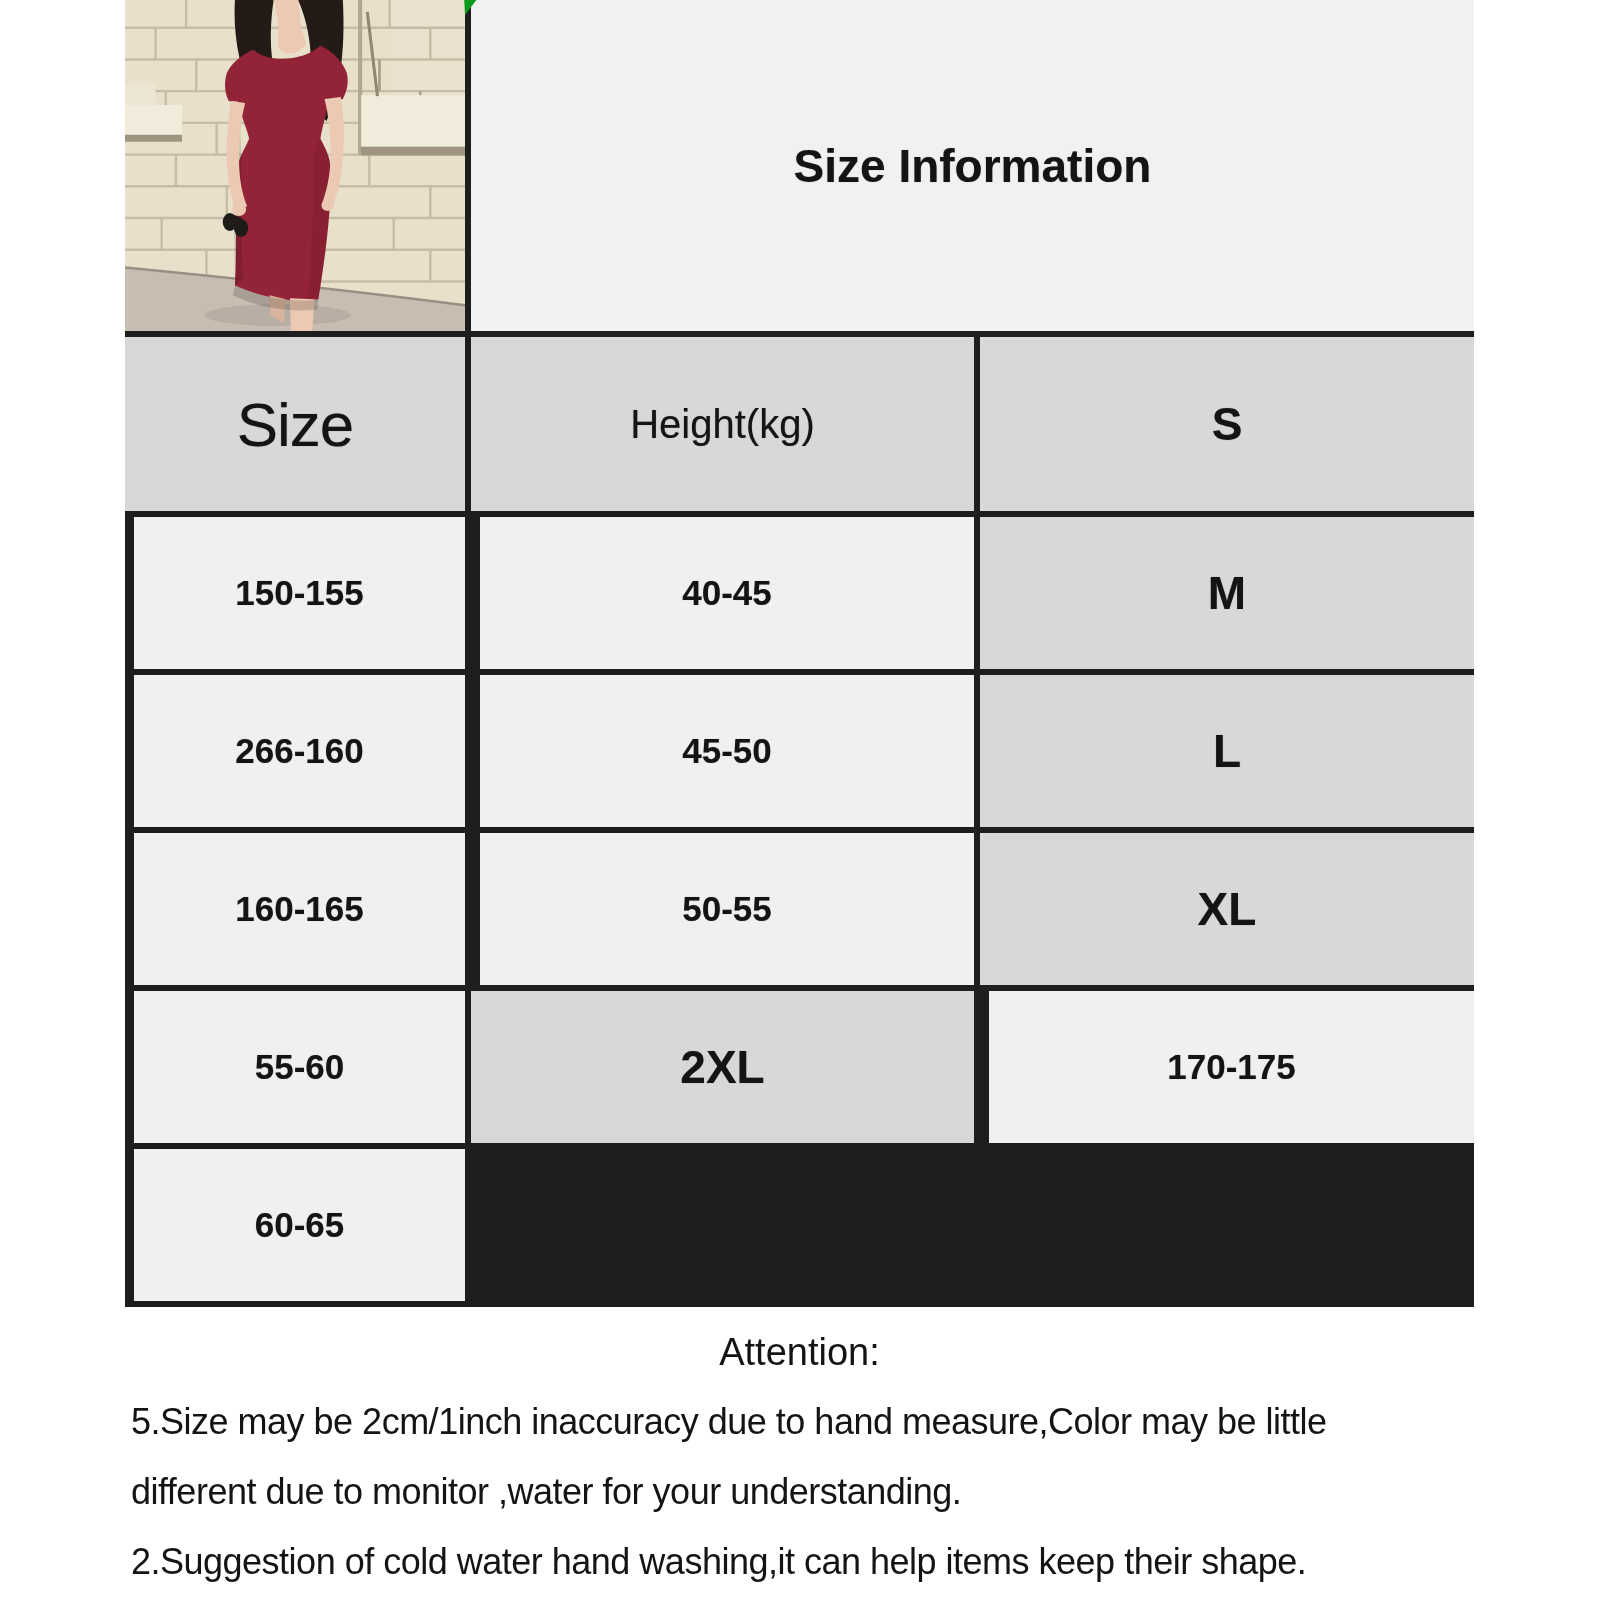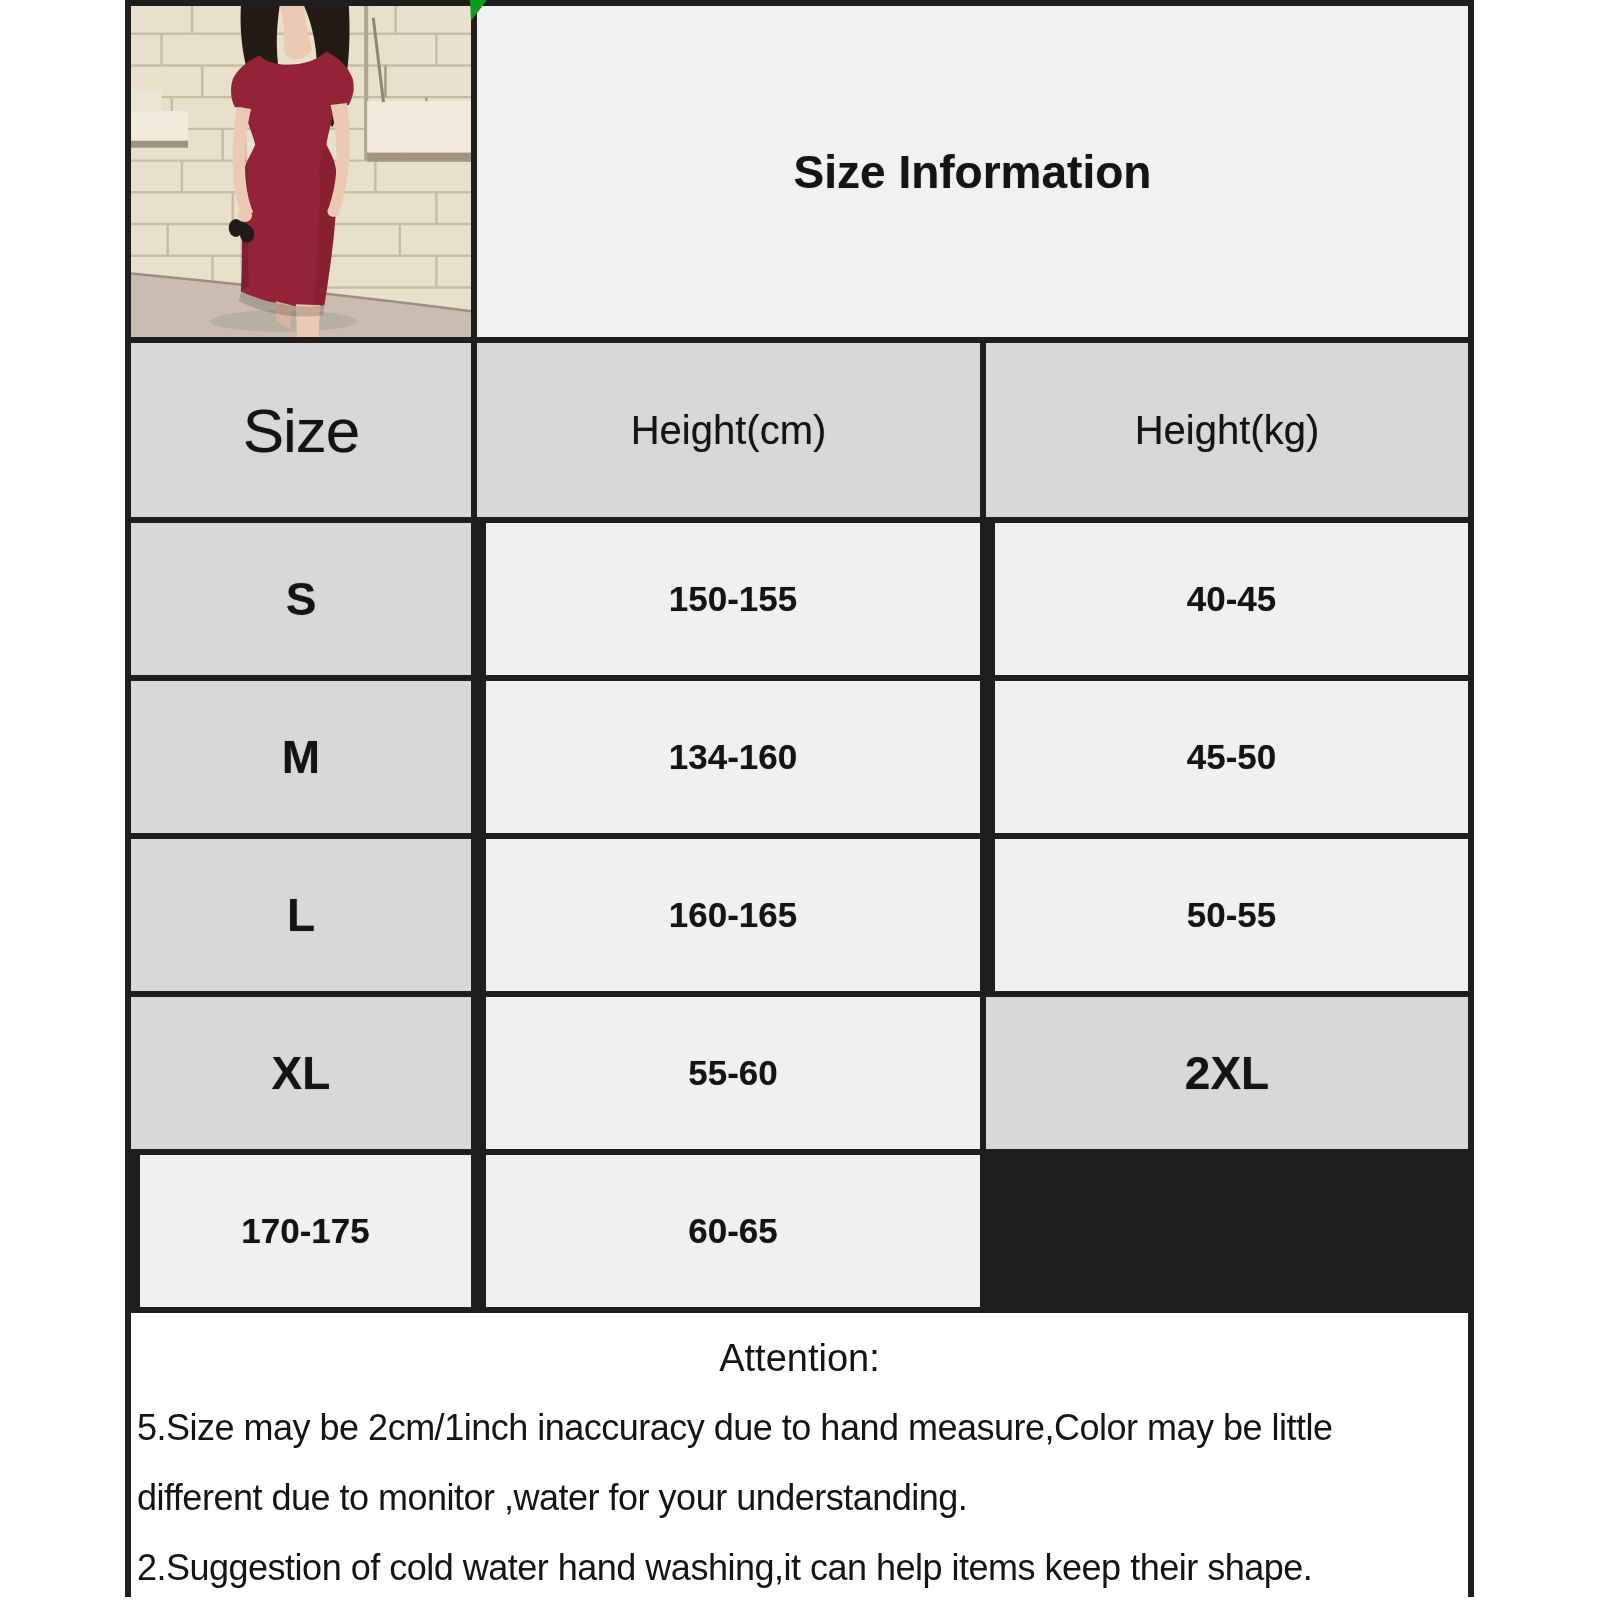--- a/index.html
+++ b/index.html
@@ -7,21 +7,21 @@
     width:1600px;height:1600px;background:#ffffff;overflow:hidden;
     font-family:"Liberation Sans","DejaVu Sans",sans-serif;color:#141414;
     position:relative;
   }
   .canvas{position:absolute;left:0;top:0;width:1600px;height:1600px;background:#ffffff;}
   .grid{
     position:absolute;left:125px;top:0;width:1349px;height:1597px;
     display:grid;box-sizing:border-box;
     grid-template-columns:340px 503px 1fr;
     grid-template-rows:331px 174px repeat(5,152px) 1fr;
-    gap:6px;padding:6px;background:#1e1e1e;
+    gap:6px;background:#1e1e1e;
   }
   .cell{background:#f0f0f0;display:flex;align-items:center;justify-content:center;position:relative;}
   .photo-cell{padding:0;overflow:hidden;background:#e8e0cb;}
   .photo-cell svg{display:block;width:100%;height:100%;}
   .title-cell{grid-column:2/4;background:#f1f1f1;}
   .title-text{font-size:46px;font-weight:700;letter-spacing:0;text-shadow:0 0 1px rgba(17,17,17,.4);}
   .green-marker{position:absolute;left:-7px;top:-6px;width:17px;height:21px;z-index:5;}
   .head{background:#d8d8d8;font-size:40px;font-weight:400;text-shadow:0 0 1px rgba(17,17,17,.4);}
   .head.size-head{font-size:62px;letter-spacing:-1px;}
   .size-cell{background:#d8d8d8;font-size:46px;font-weight:700;text-shadow:0 0 1px rgba(17,17,17,.4);}
@@ -97,29 +97,28 @@
     </div>
 
     <div class="cell title-cell">
       <svg class="green-marker" viewBox="0 0 17 21">
         <polygon points="0,0 17,0 1,21" fill="#0e9a1e"></polygon>
       </svg>
       <div class="title-text">Size Information</div>
     </div>
 
     <div class="cell head size-head">Size</div>
-    <div class="cell head">Height(cm)</div>
     <div class="cell head">Height(kg)</div>
 
     <div class="cell size-cell">S</div>
     <div class="cell value-cell">150-155</div>
     <div class="cell value-cell">40-45</div>
 
     <div class="cell size-cell">M</div>
-    <div class="cell value-cell">134-160</div>
+    <div class="cell value-cell">266-160</div>
     <div class="cell value-cell">45-50</div>
 
     <div class="cell size-cell">L</div>
     <div class="cell value-cell">160-165</div>
     <div class="cell value-cell">50-55</div>
 
     <div class="cell size-cell">XL</div>
     <div class="cell value-cell">55-60</div>
 
     <div class="cell size-cell">2XL</div>

